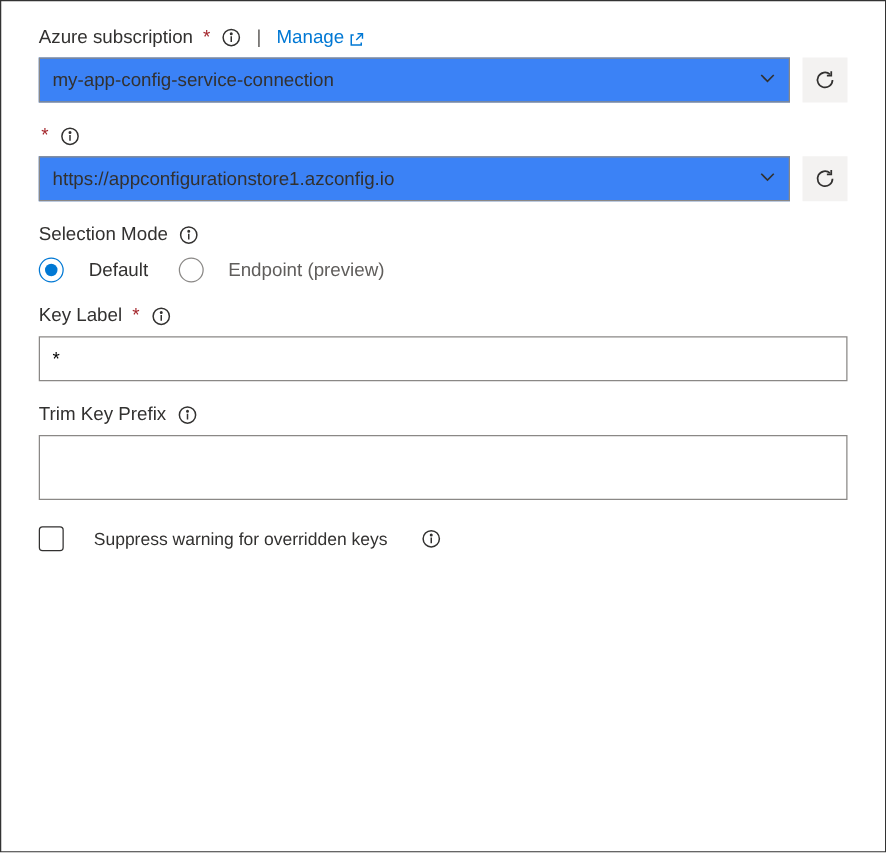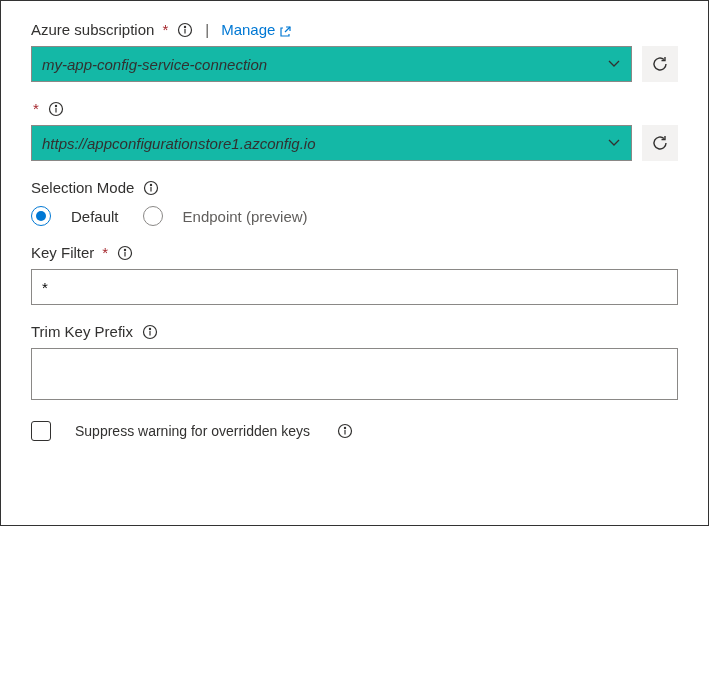--- a/index.html
+++ b/index.html
@@ -6,21 +6,21 @@
     body {
       font-family: "Segoe UI", -apple-system, sans-serif;
       font-size: 14px;
       color: #323130;
       background: #fff;
       padding: 0;
     }
     .container {
       border: 1px solid #333;
       width: 709px;
-      height: 526px;
+      height: 682px;
       padding: 20px 30px;
     }
     .field {
       margin-bottom: 18px;
     }
     .label-row {
       display: flex;
       align-items: center;
       gap: 6px;
       margin-bottom: 8px;
@@ -59,24 +59,23 @@
       gap: 10px;
     }
     .select-box {
       flex: 1;
       border: 1px solid #8a8886;
       height: 36px;
       display: flex;
       align-items: center;
       justify-content: space-between;
       padding: 0 10px;
-      background: #14b8a6;
-      cursor: pointer;
-      font-size: 15px;
-      font-style: italic;
+      background: #3b82f6;
+      cursor: pointer;
+      font-size: 15px;
     }
     .chevron svg { width: 14px; height: 14px; }
     .refresh-btn {
       width: 36px;
       height: 36px;
       background: #f3f2f1;
       border: none;
       display: flex;
       align-items: center;
       justify-content: center;
@@ -251,21 +250,21 @@
       </div>
       <div class="radio-opt unsel">
         <span class="radio-circle"></span>
         <span>Endpoint (preview)</span>
       </div>
     </div>
   </div>
 
   <div class="field">
     <div class="label-row">
-      <span>Key Filter</span>
+      <span>Key Label</span>
       <span class="req">*</span>
       <span class="info-icon">
         <svg viewBox="0 0 16 16" fill="none" stroke="#323130" stroke-width="1.2">
             <circle cx="8" cy="8" r="6.5"></circle>
             <circle cx="8" cy="5" r="0.6" fill="#323130"></circle>
             <line x1="8" y1="7" x2="8" y2="11.5"></line>
           </svg>
       </span>
     </div>
     <input type="text" class="text-input" value="*" style="">

